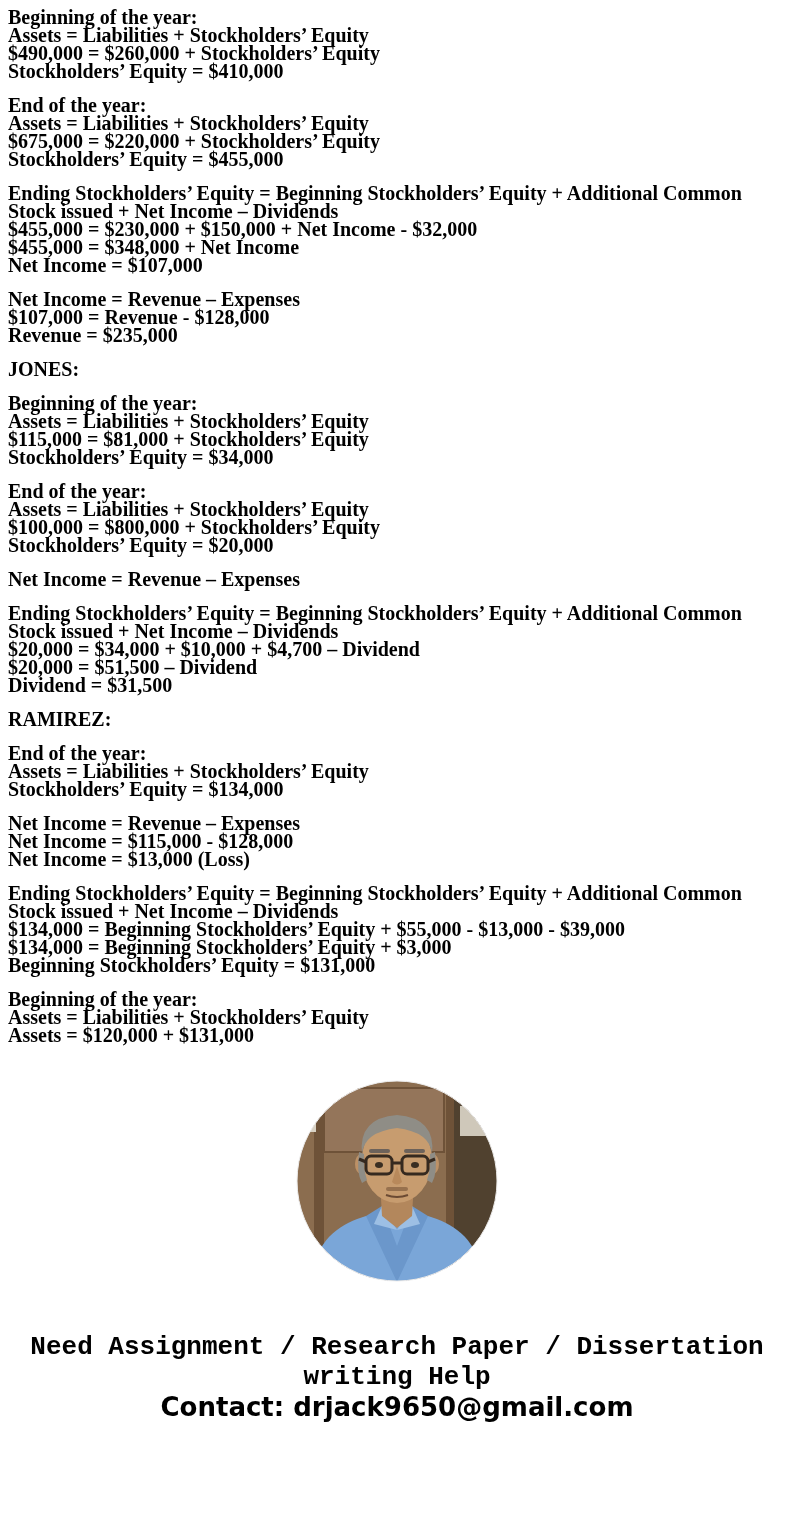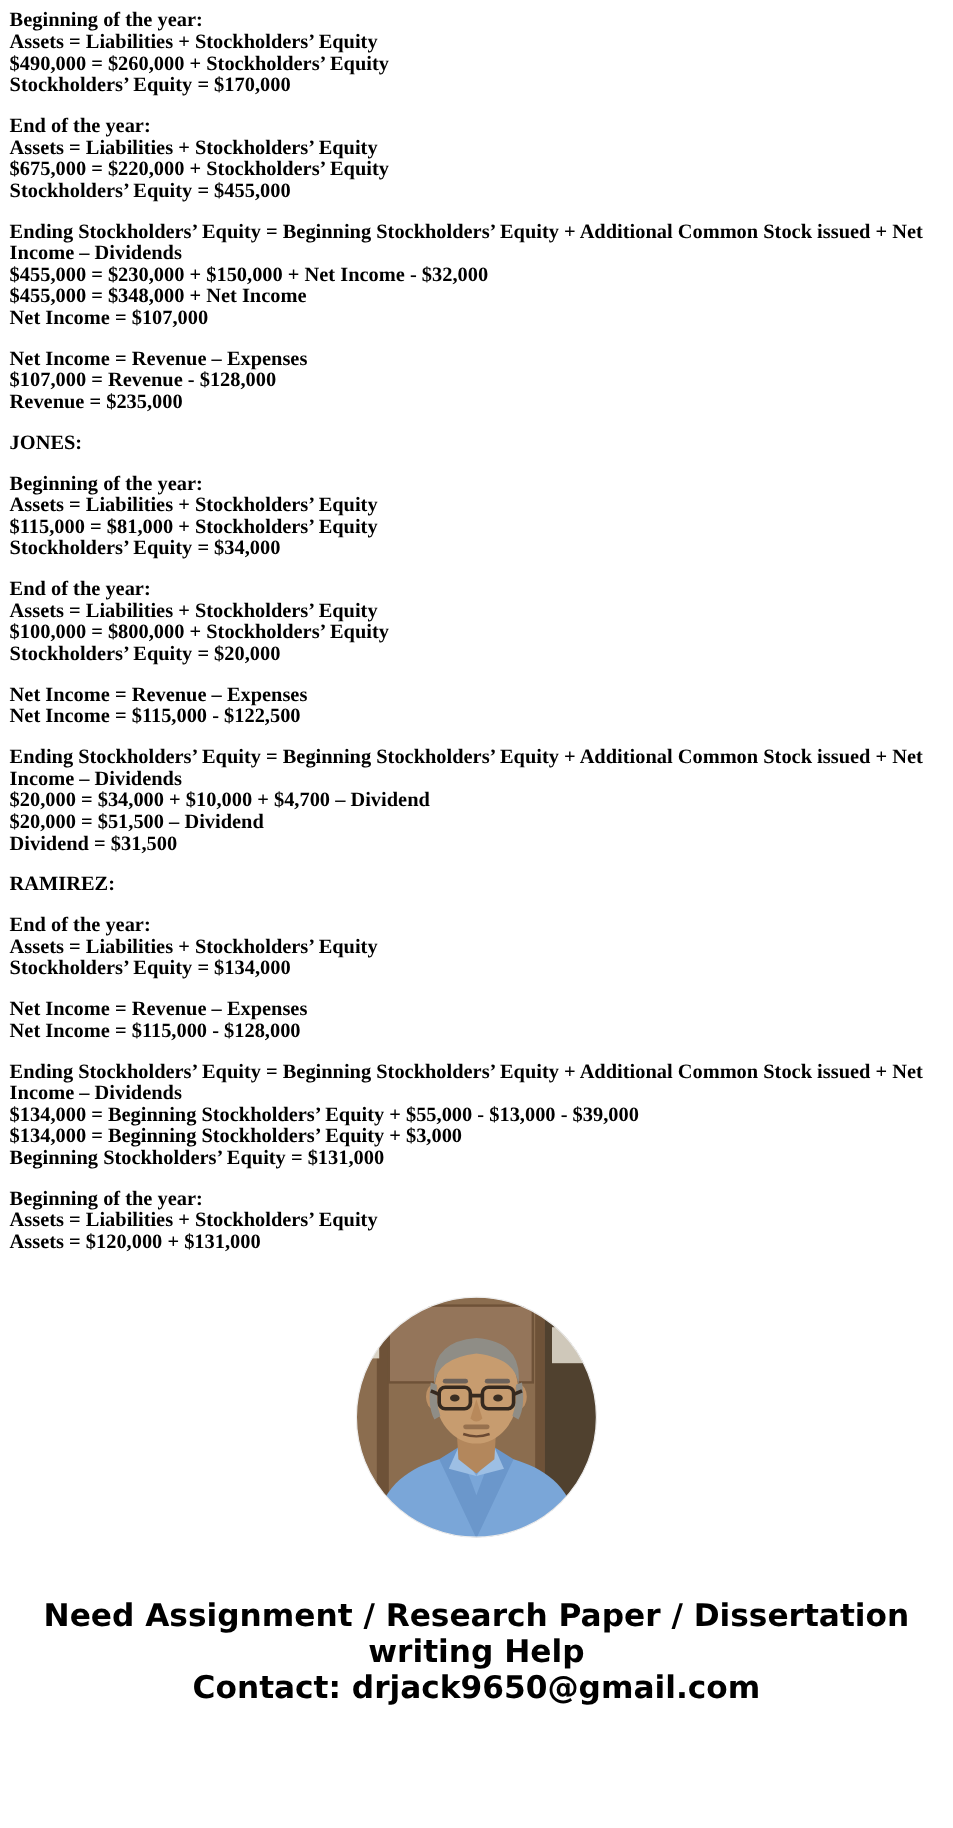--- a/index.html
+++ b/index.html
@@ -6,21 +6,21 @@
   html, body { margin: 0; padding: 0; }
   body {
     width: 794px;
     min-height: 1523px;
     background: #ffffff;
     color: #000000;
     font-family: "Liberation Serif", "DejaVu Serif", serif;
   }
   main.doc {
     padding: 8px 8px 0 8px;
-    font-size: 17px;
+    font-size: 20px;
     line-height: 18px;
   }
   .para { margin: 0 0 16px 0; }
   .line { font-weight: bold; }
   .line.bold { font-weight: bold; }
   .avatar-wrap {
     width: 202px;
     height: 202px;
     margin: 36px auto 0 auto;
   }
@@ -28,32 +28,32 @@
   footer.promo {
     margin-top: 50px;
     text-align: center;
     font-family: "DejaVu Sans", "Liberation Sans", sans-serif;
     font-weight: bold;
     font-size: 26px;
     line-height: 30px;
     color: #000000;
     padding: 0 8px 20px 8px;
   }
-  .promo-heading { max-width: 778px; margin: 0 auto; }
+  .promo-heading { max-width: 778px; margin: 0 auto; font-family: Liberation Mono, monospace; }
   .promo-contact { margin-top: 0; }
 </style>
 </head>
 <body>
 
 <main class="doc" id="doc">
     <div class="para">
       <div class="line bold">Beginning of the year:</div>
       <div class="line">Assets = Liabilities + Stockholders’ Equity</div>
       <div class="line">$490,000 = $260,000 + Stockholders’ Equity</div>
-      <div class="line">Stockholders’ Equity = $170,000</div>
+      <div class="line">Stockholders’ Equity = $410,000</div>
     </div>
     <div class="para">
       <div class="line bold">End of the year:</div>
       <div class="line">Assets = Liabilities + Stockholders’ Equity</div>
       <div class="line">$675,000 = $220,000 + Stockholders’ Equity</div>
       <div class="line">Stockholders’ Equity = $455,000</div>
     </div>
     <div class="para">
       <div class="line">Ending Stockholders’ Equity = Beginning Stockholders’ Equity + Additional Common Stock issued + Net Income – Dividends</div>
       <div class="line">$455,000 = $230,000 + $150,000 + Net Income - $32,000</div>
@@ -75,39 +75,39 @@
       <div class="line">Stockholders’ Equity = $34,000</div>
     </div>
     <div class="para">
       <div class="line bold">End of the year:</div>
       <div class="line">Assets = Liabilities + Stockholders’ Equity</div>
       <div class="line">$100,000 = $800,000 + Stockholders’ Equity</div>
       <div class="line">Stockholders’ Equity = $20,000</div>
     </div>
     <div class="para">
       <div class="line">Net Income = Revenue – Expenses</div>
-      <div class="line">Net Income = $115,000 - $122,500</div>
     </div>
     <div class="para">
       <div class="line">Ending Stockholders’ Equity = Beginning Stockholders’ Equity + Additional Common Stock issued + Net Income – Dividends</div>
       <div class="line">$20,000 = $34,000 + $10,000 + $4,700 – Dividend</div>
       <div class="line">$20,000 = $51,500 – Dividend</div>
       <div class="line bold">Dividend = $31,500</div>
     </div>
     <div class="para">
       <div class="line bold">RAMIREZ:</div>
     </div>
     <div class="para">
       <div class="line bold">End of the year:</div>
       <div class="line">Assets = Liabilities + Stockholders’ Equity</div>
       <div class="line">Stockholders’ Equity = $134,000</div>
     </div>
     <div class="para">
       <div class="line">Net Income = Revenue – Expenses</div>
       <div class="line">Net Income = $115,000 - $128,000</div>
+      <div class="line">Net Income = $13,000 (Loss)</div>
     </div>
     <div class="para">
       <div class="line">Ending Stockholders’ Equity = Beginning Stockholders’ Equity + Additional Common Stock issued + Net Income – Dividends</div>
       <div class="line">$134,000 = Beginning Stockholders’ Equity + $55,000 - $13,000 - $39,000</div>
       <div class="line">$134,000 = Beginning Stockholders’ Equity + $3,000</div>
       <div class="line">Beginning Stockholders’ Equity = $131,000</div>
     </div>
     <div class="para">
       <div class="line bold">Beginning of the year:</div>
       <div class="line">Assets = Liabilities + Stockholders’ Equity</div>

